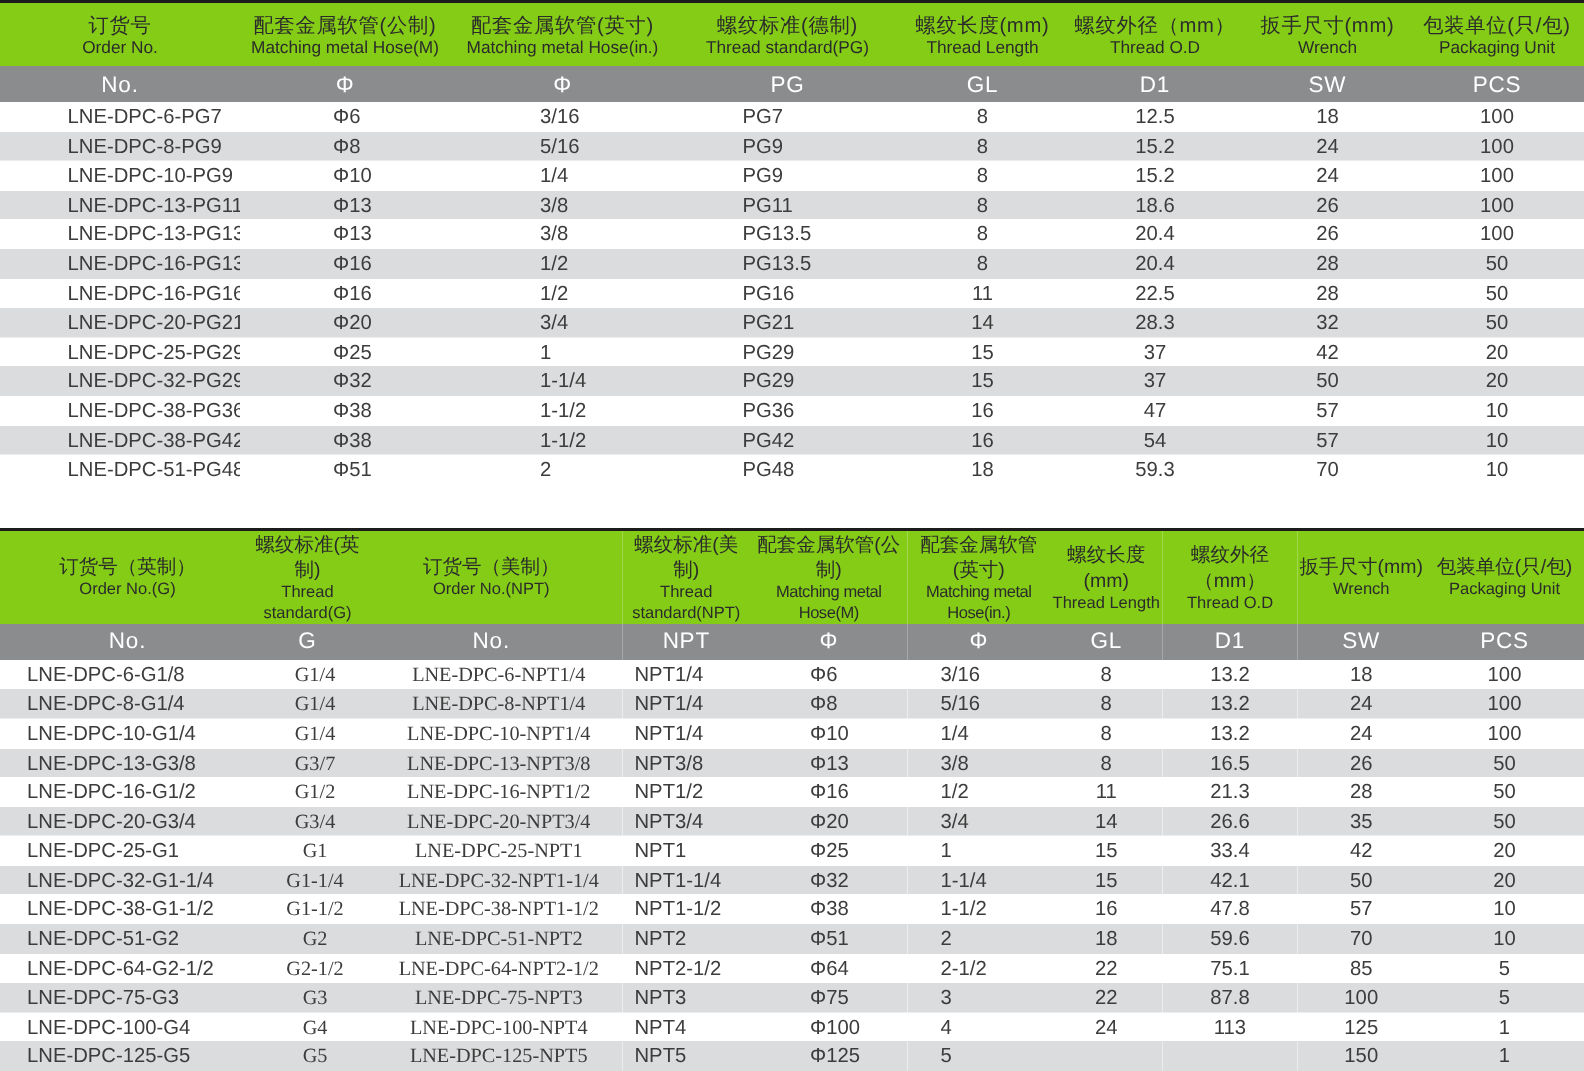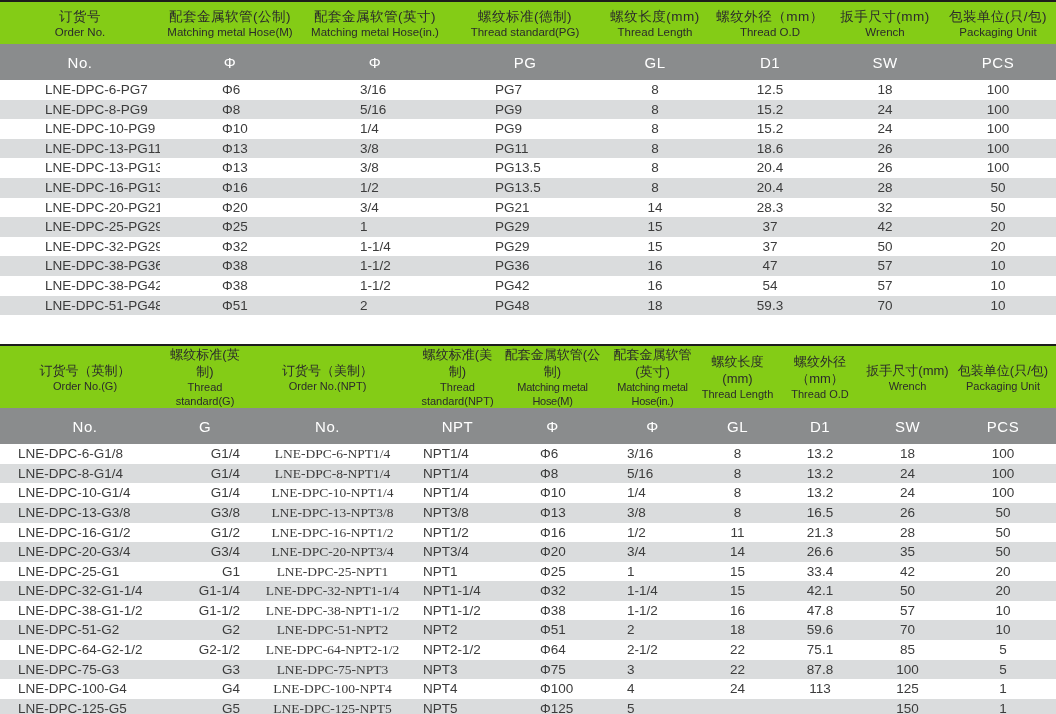--- a/index.html
+++ b/index.html
@@ -14,37 +14,37 @@
   th,td{padding:0;margin:0;font-weight:normal;}
   
   tr.hdr-top th{
     background:#84cc16;height:42px;vertical-align:middle;text-align:center;
   }
   .zh{font-size:13.5px;color:#2b2b2b;line-height:17px;letter-spacing:0.5px;}
   .en{font-size:11.5px;color:#2b2b2b;line-height:14px;}
   .en.sm{font-size:10px;letter-spacing:-0.3px;}
   
   tr.hdr-code th{
-    background:#8a8c8d;color:#ffffff;height:36px;font-size:15px;
+    background:#8a8c8d;color:#ffffff;height:24px;font-size:15px;
     text-align:center;vertical-align:middle;letter-spacing:0.5px;
   }
   
   tbody td{
     height:19.6px;line-height:19.6px;font-size:13.5px;color:#3c3c3c;
     text-align:center;white-space:nowrap;overflow:hidden;
   }
   tbody tr:nth-child(even){background:#dadcdd;}
   
   .t1 tbody td:nth-child(1){text-align:left;padding-left:45px;}
   .t1 tbody td:nth-child(2){text-align:left;padding-left:62px;}
   .t1 tbody td:nth-child(3){text-align:left;padding-left:60px;}
   .t1 tbody td:nth-child(4){text-align:left;padding-left:45px;}
   
   .t2 tbody td:nth-child(1){text-align:left;padding-left:18px;}
-  .t2 tbody td:nth-child(2){text-align:right;padding-left:10px;}
+  .t2 tbody td:nth-child(2){text-align:center;padding-left:10px;font-family:Liberation Serif, serif;}
   .t2 tbody td:nth-child(3){text-align:center;padding-left:10px;font-family:Liberation Serif, serif;}
   .t2 tbody td:nth-child(4){text-align:left;padding-left:8px;}
   .t2 tbody td:nth-child(5){text-align:left;padding-left:40px;}
   .t2 tbody td:nth-child(6){text-align:left;padding-left:22px;}
   .t2 .zh{font-size:13px;letter-spacing:0;}
   .t2 .en{font-size:11px;}
   .table-gap{height:29px;background:#ffffff;}
 </style>
 </head>
 <body>
@@ -160,20 +160,30 @@
             <td>26</td>
             <td>100</td>
           </tr>
           <tr>
             <td>LNE-DPC-16-PG13.5</td>
             <td>Φ16</td>
             <td>1/2</td>
             <td>PG13.5</td>
             <td>8</td>
             <td>20.4</td>
+            <td>28</td>
+            <td>50</td>
+          </tr>
+          <tr>
+            <td>LNE-DPC-16-PG16</td>
+            <td>Φ16</td>
+            <td>1/2</td>
+            <td>PG16</td>
+            <td>11</td>
+            <td>22.5</td>
             <td>28</td>
             <td>50</td>
           </tr>
           <tr>
             <td>LNE-DPC-20-PG21</td>
             <td>Φ20</td>
             <td>3/4</td>
             <td>PG21</td>
             <td>14</td>
             <td>28.3</td>
@@ -338,21 +348,21 @@
             <td>NPT1/4</td>
             <td>Φ10</td>
             <td>1/4</td>
             <td>8</td>
             <td>13.2</td>
             <td>24</td>
             <td>100</td>
           </tr>
           <tr>
             <td>LNE-DPC-13-G3/8</td>
-            <td>G3/8</td>
+            <td>G3/7</td>
             <td>LNE-DPC-13-NPT3/8</td>
             <td>NPT3/8</td>
             <td>Φ13</td>
             <td>3/8</td>
             <td>8</td>
             <td>16.5</td>
             <td>26</td>
             <td>50</td>
           </tr>
           <tr>

